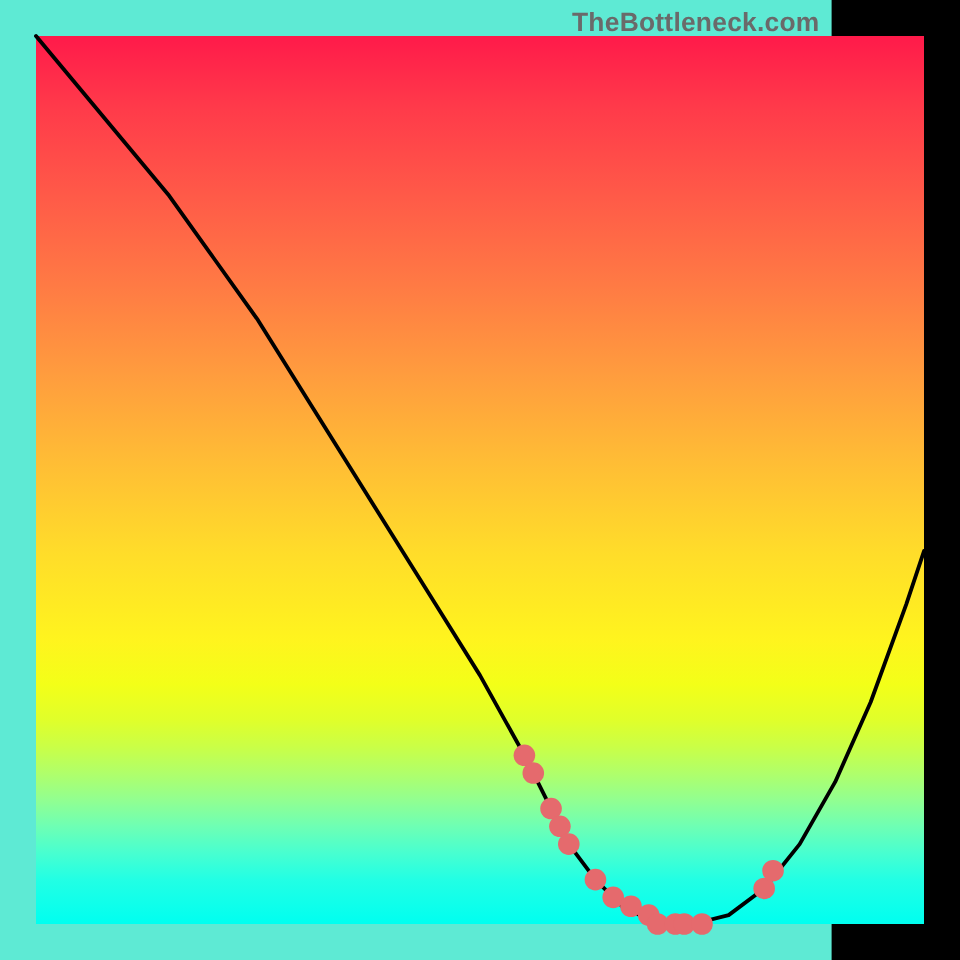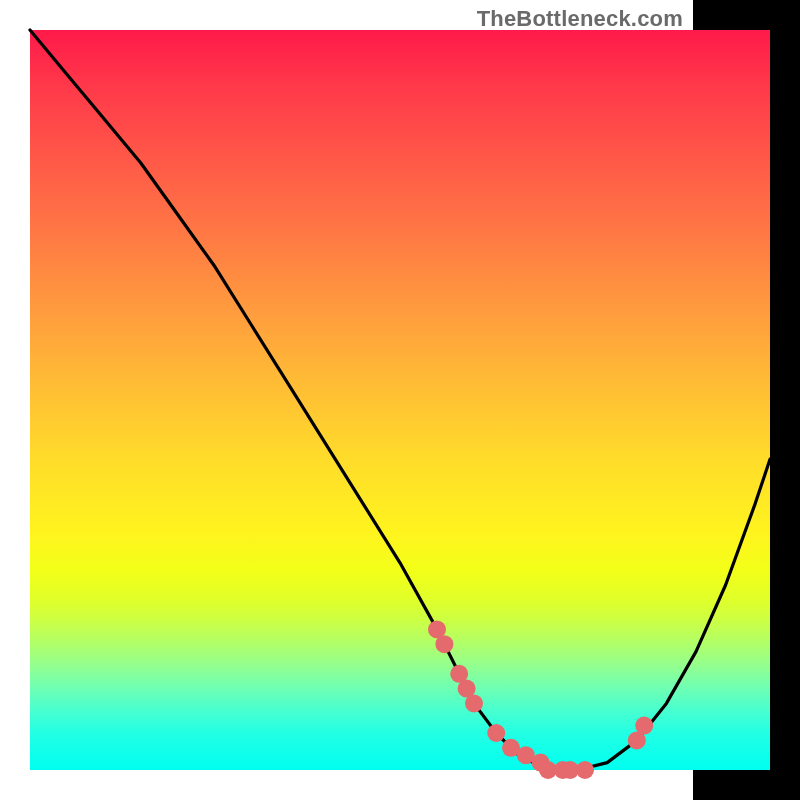--- a/index.html
+++ b/index.html
@@ -1,21 +1,21 @@
 <!DOCTYPE html>
 <html><head>
 <meta charset="utf-8">
 <style>
   * { margin: 0; padding: 0; box-sizing: border-box; }
   html, body { width: 800px; height: 800px; overflow: hidden; background: #000; }
   .frame {
     position: relative;
     width: 693px;
     height: 800px;
-    background: #ffffff;
+    background: #5eead4;
   }
   .plot-area {
     position: absolute;
     left: 30px;
     top: 30px;
     width: 740px;
     height: 740px;
     background: linear-gradient(to bottom,
       #ff1a4a 0%,
       #ff3a4a 8%,

